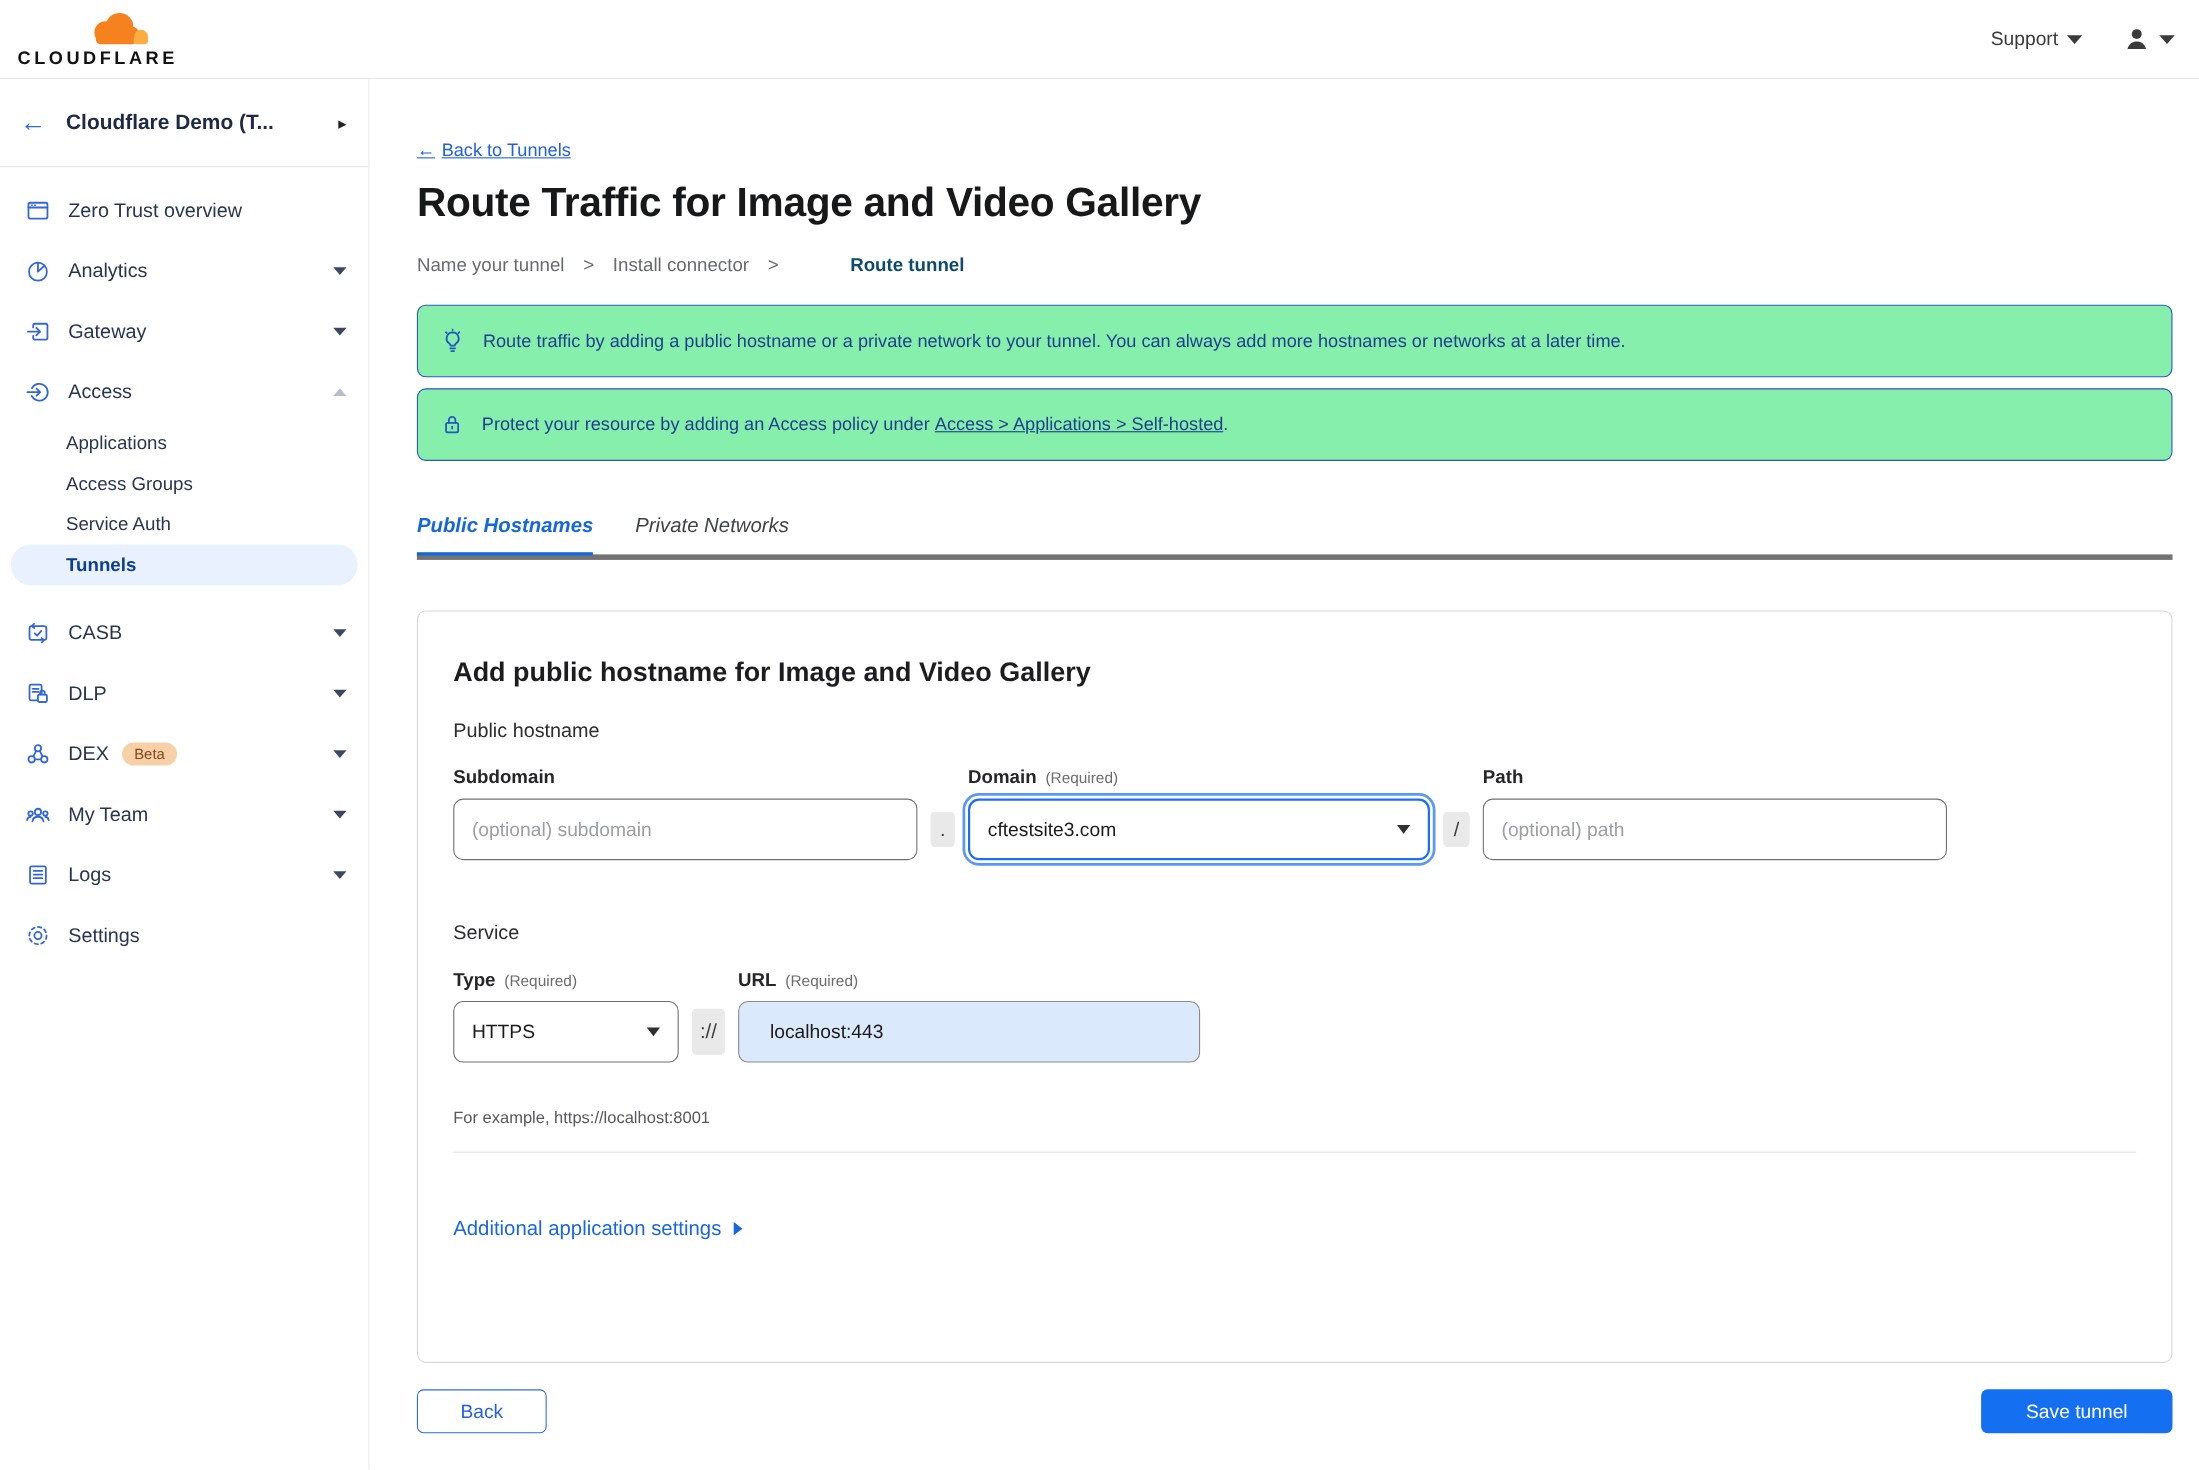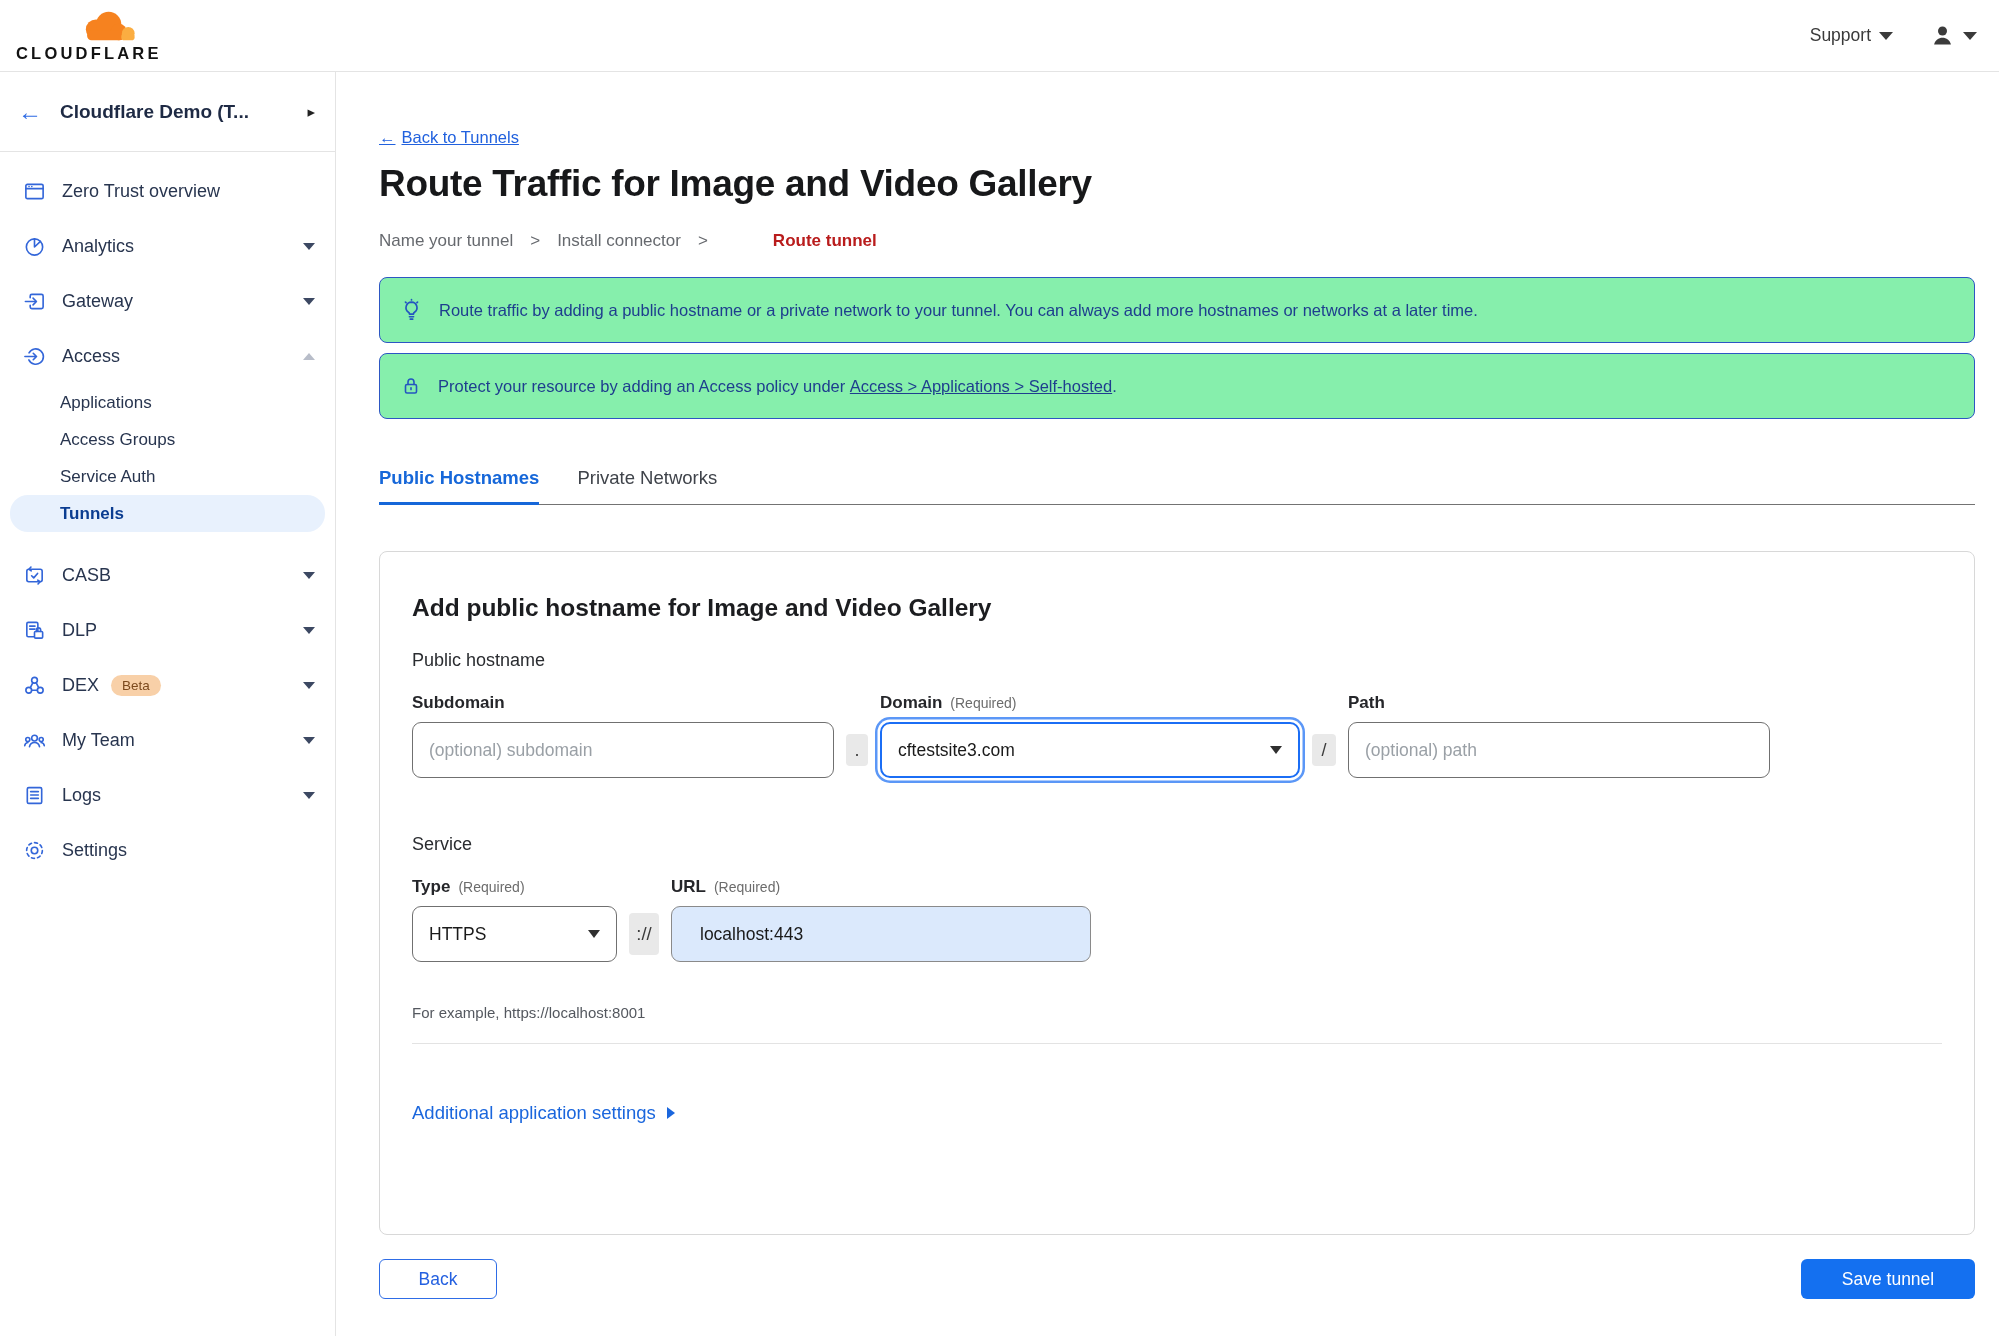--- a/index.html
+++ b/index.html
@@ -40,31 +40,31 @@
   .sub-item.selected { background:#e8f1fd; border-radius:18px; margin:0 10px; padding-left:50px;
                        color:#0b3d91; font-weight:700; }
   .beta-badge { margin-left:12px; background:#f8d0a8; color:#7c4a1e; font-size:13.5px; padding:3px 11px;
                 border-radius:11px; }
 
   
   .main { flex:1; padding:56px 24px 0 43px; background:#fff; min-width:0; }
   .back-link { color:#2161de; font-size:16.5px; text-decoration:underline; cursor:pointer; display:inline-flex; gap:6px; }
   .page-title { margin-top:16px; font-size:37px; font-weight:700; color:#17181a; letter-spacing:-0.3px; }
   .steps { margin-top:26px; display:flex; align-items:center; gap:17px; font-size:17px; color:#66696e; }
-  .step.current { color:#b91c1c; font-weight:700;padding-left:48px; }
+  .step.current { color:#0c4a6e; font-weight:700;padding-left:48px; }
   .step { cursor:pointer; }
   .step-sep { color:#66696e; }
 
   .banner { margin-top:26px; height:66px; border:1px solid #2d56c3; background:#86efac; border-radius:8px;
             display:flex; align-items:center; gap:15px; padding:0 19px; color:#1e3e8e; font-size:16.5px; }
   .banner + .banner { margin-top:10px; }
   .banner a { color:#1e3e8e; text-decoration:underline; cursor:pointer; }
   .banner-icon { display:flex; }
 
-  .tabs { margin-top:48px; display:flex; border-bottom:1px solid #737373; }
+  .tabs { margin-top:48px; display:flex; border-bottom:5px solid #737373;font-style:italic; }
   .tab { font-size:18.5px; padding-bottom:13px; margin-right:38px; margin-bottom:-1px; cursor:pointer;
          border-bottom:3px solid transparent; color:#3f434a; font-weight:500; }
   .tab.active { color:#1667d9; font-weight:700; border-bottom-color:#1667d9; }
 
   .card { margin-top:46px; border:1px solid #d8d8d8; border-radius:8px; background:#fff; padding:42px 32px 110px 32px; }
   .card-heading { font-size:24.5px; font-weight:700; color:#1c1d20; }
   .section-label { margin-top:28px; font-size:18px; color:#2a2c30; }
 
   .hostname-grid, .service-grid { display:grid; column-gap:12px; align-items:center; }
   .hostname-grid { grid-template-columns:422px 22px 420px 24px 422px; }

